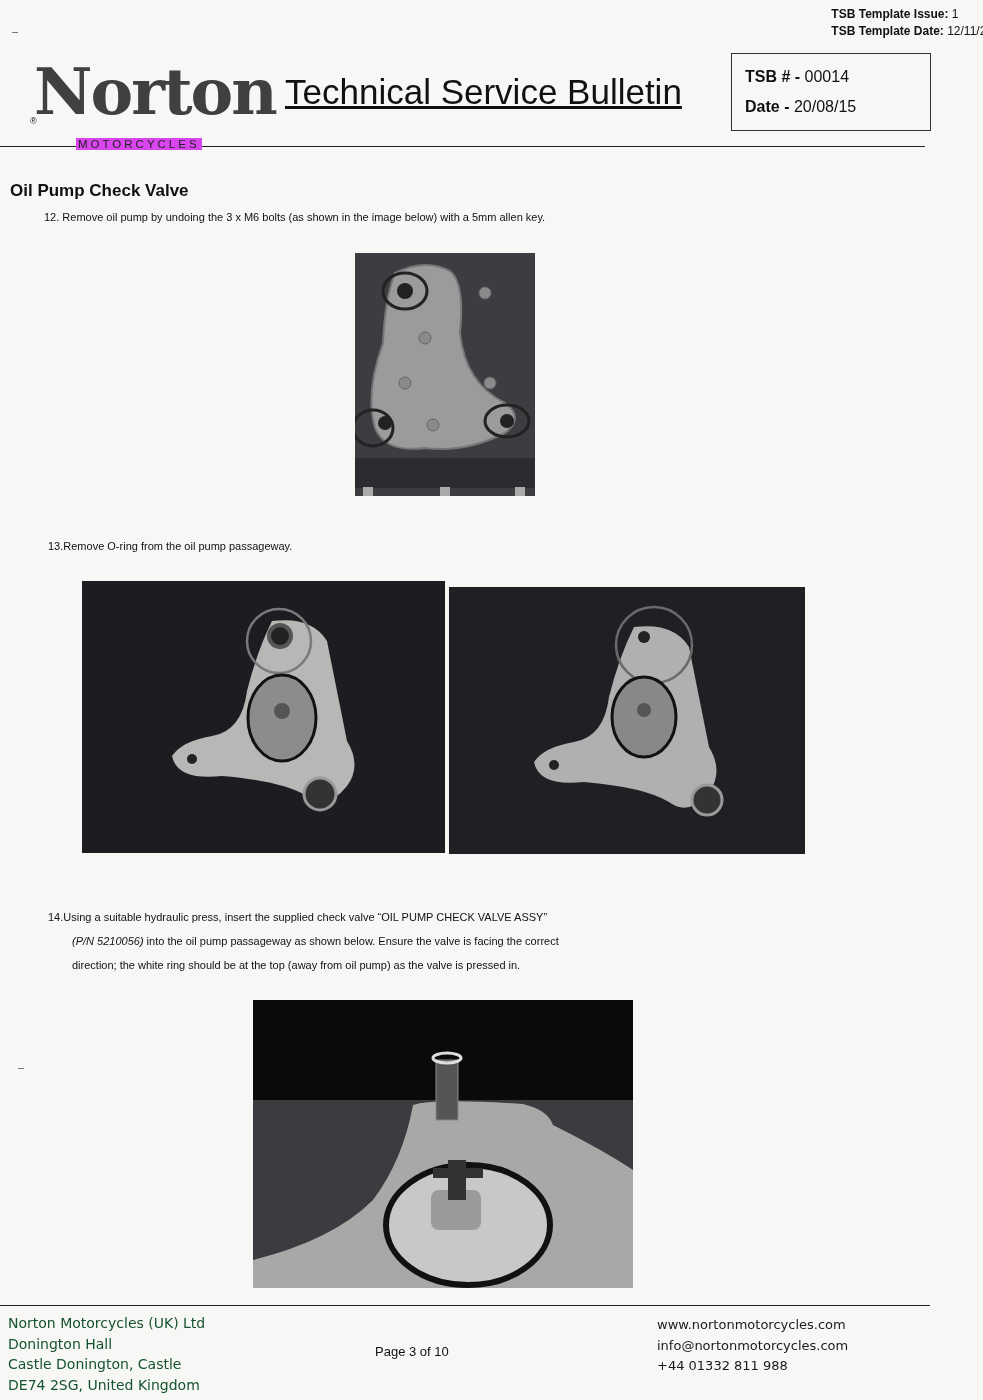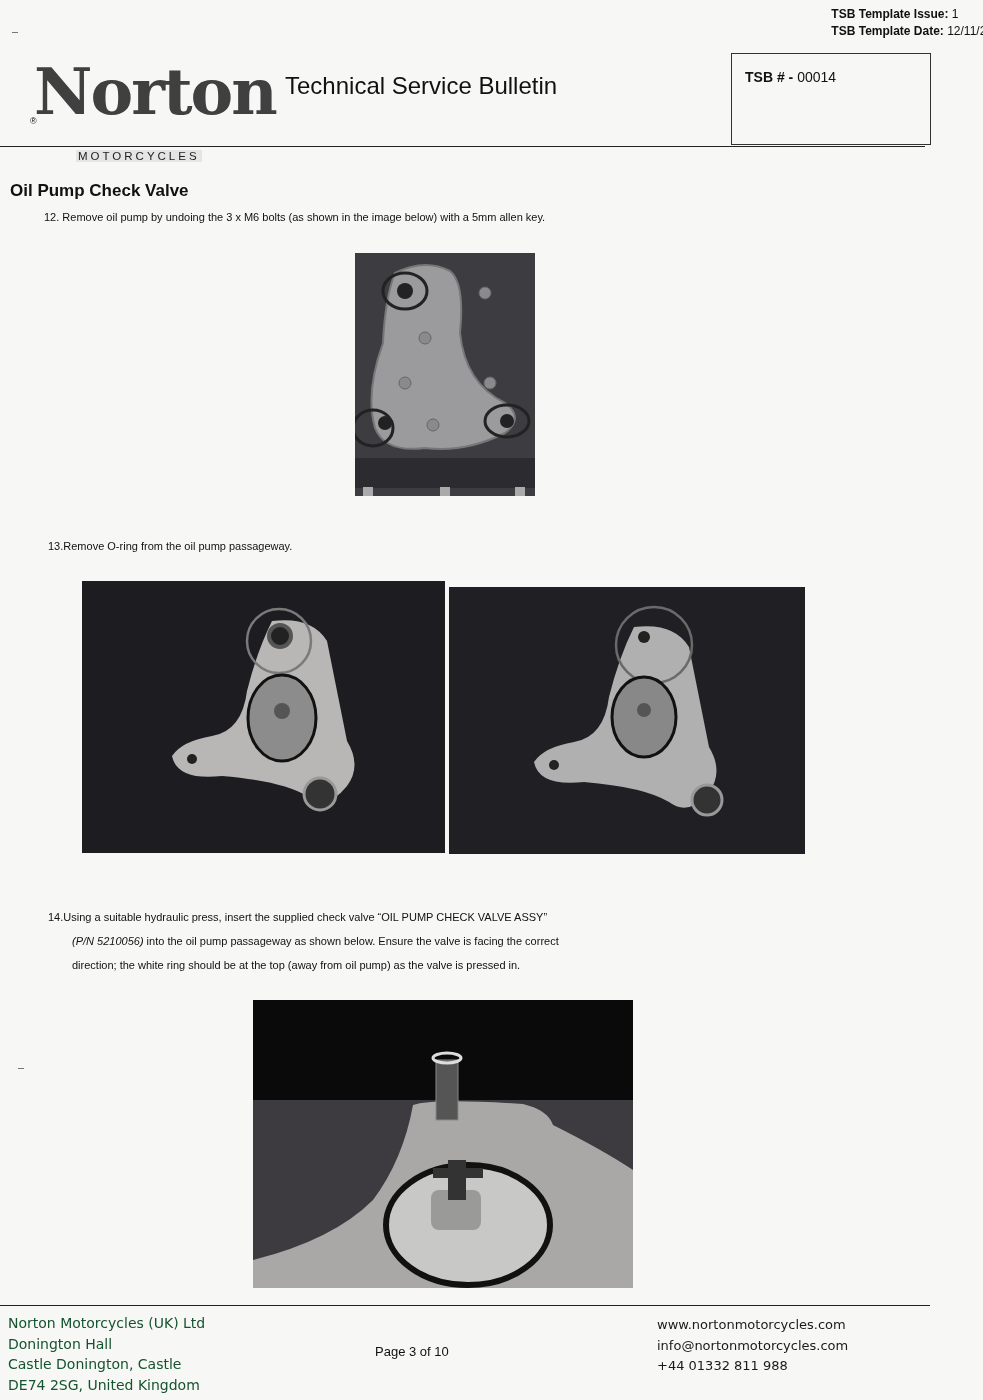--- a/index.html
+++ b/index.html
@@ -10,26 +10,26 @@
     }
     .abs { position:absolute; }
     .tmpl-info { right:-10px; top:6px; font-size:12px; font-weight:bold; line-height:17px; white-space:nowrap; }
     .tmpl-info .val { font-weight:normal; }
     .logo { left:16px; top:52px; width:250px; height:100px; }
     .logo-word {
       position:absolute; left:18px; top:0; font-family:"DejaVu Serif", serif;
       font-weight:bold; font-size:64px; letter-spacing:-2px; color:#404040; line-height:80px;
     }
     .logo-reg { position:absolute; left:14px; top:64px; font-size:9px; }
-    .logo-mc { position:absolute; left:62px; top:86px; font-size:11.5px; letter-spacing:3px; color:#222; background:#e5e5e5; padding:0 2px;margin-top:12px; }
+    .logo-mc { position:absolute; left:62px; top:86px; font-size:11.5px; letter-spacing:3px; color:#222; background:#d946ef; padding:0 2px; }
     .header-rule { left:0; top:146px; width:925px; height:0; border-top:1.5px solid #222; }
-    .doc-title { left:285px; top:72px; font-size:24px; color:#111; }
+    .doc-title { left:285px; top:72px; font-size:35px; color:#111;text-decoration:underline; }
     .tsb-box {
-      left:731px; top:53px; width:200px; height:92px; border:1.5px solid #333;
-      box-sizing:border-box; padding:8px 0 0 13px; font-size:14px; line-height:30px;
+      left:731px; top:53px; width:200px; height:78px; border:1.5px solid #333;
+      box-sizing:border-box; padding:8px 0 0 13px; font-size:16px; line-height:30px;
     }
     .tsb-box b { font-weight:bold; }
     .section-title { left:10px; top:181px; font-size:17px; font-weight:bold; }
     .step { font-size:11px; line-height:24px; white-space:nowrap; }
     .photo { background:#1b1b1e; overflow:hidden; }
     .footer-rule { left:0; top:1305px; width:930px; border-top:1.5px solid #222; }
     .footer-addr { left:8px; top:1313px; font-family:"DejaVu Sans", sans-serif; font-size:14px; line-height:20.5px; color:#14532d; }
     .footer-page { left:375px; top:1344px; font-size:13px; }
     .footer-contact { left:657px; top:1315px; font-family:"DejaVu Sans", sans-serif; font-size:13px; line-height:20.5px; color:#1a1a1a; }
     .stray { width:6px; height:1px; background:#777; }
@@ -47,20 +47,21 @@
   <span class="logo-word">Norton</span>
   <span class="logo-reg">®</span>
 </div>
 <div class="abs header-rule"></div>
 <span class="abs logo-mc" style="left:76px;top:138px;">MOTORCYCLES</span>
 
 <div class="abs doc-title">Technical Service Bulletin</div>
 
 <div class="abs tsb-box">
   <div><b>TSB # - </b><span>00014</span></div>
+  <div><b>Date - </b><span>20/08/15</span></div>
 </div>
 
 <div class="abs section-title">Oil Pump Check Valve</div>
 
 <div class="abs step" style="left:44px;top:205px;">12. Remove oil pump by undoing the 3 x M6 bolts (as shown in the image below) with a 5mm allen key.</div>
 
 <div class="abs photo" style="left:355px;top:253px;width:180px;height:243px;background:#3a3a3d;">
   <svg width="180" height="243" viewBox="0 0 180 243">
     <rect x="0" y="0" width="180" height="243" fill="#3d3c40"></rect>
     <rect x="0" y="205" width="180" height="30" fill="#2c2b2f"></rect>

